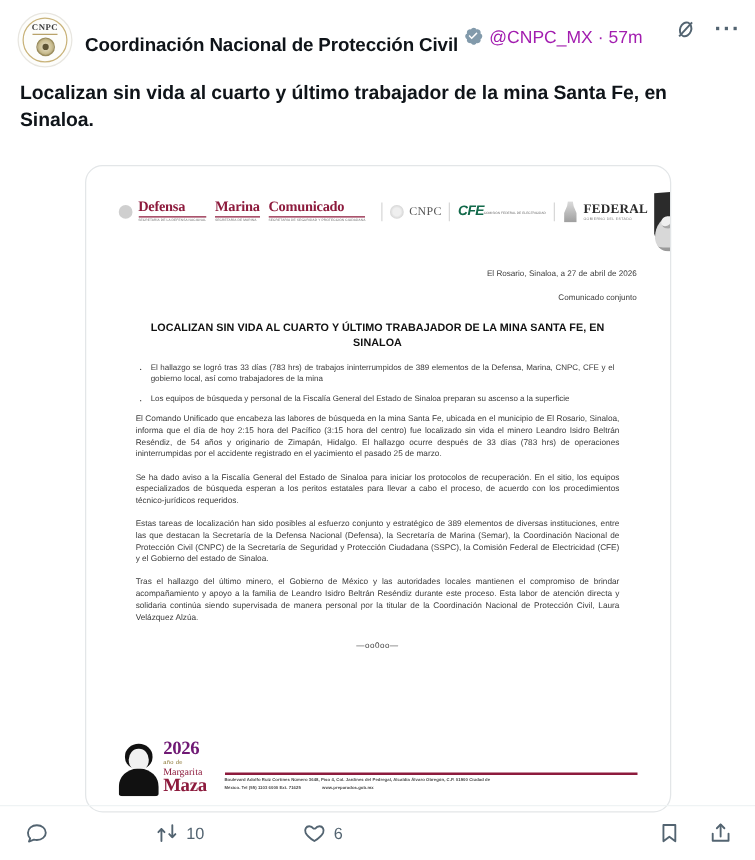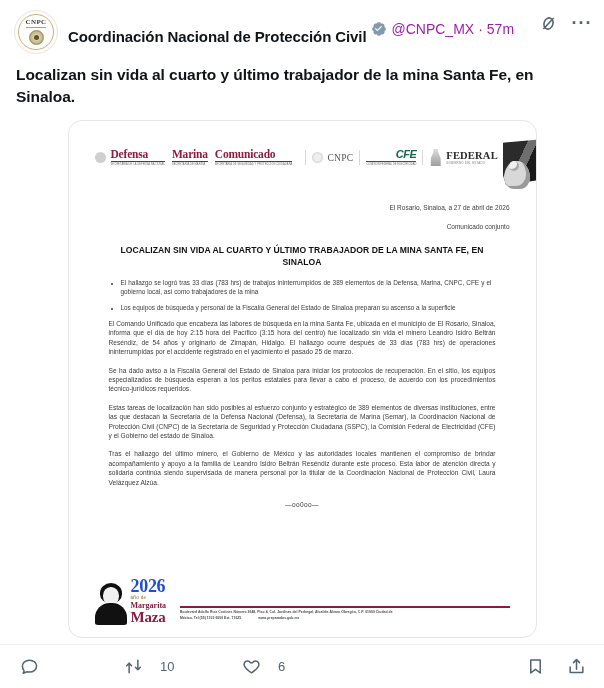--- a/index.html
+++ b/index.html
@@ -162,21 +162,21 @@
   }
 
   
   .media-wrap {
     padding: 12px 14px 0 14px;
   }
   .doc-card {
     position: relative;
     width: 469px;
     height: 518px;
-    margin: 0 auto;
+    margin: 12px auto;
     border: 1px solid #e3e6e8;
     border-radius: 14px;
     background: #fff;
     box-sizing: border-box;
     overflow: hidden;
   }
   .doc-inner {
     position: absolute;
     inset: 0;
     padding: 16px 26px 10px 26px;
@@ -247,21 +247,21 @@
     background: radial-gradient(circle, #efefef 40%, #bdbdbd 100%);
     margin-right: 4px;
   }
   .cnpc-mini .txt {
     font-family: "Liberation Serif", serif;
     font-size: 9.5px;
     color: #555;
     letter-spacing: .3px;
   }
   .cfe-logo {
-    display: flex; flex-direction: column; align-items: flex-end;
+    display: flex; align-items: center;
   }
   .cfe-logo .cfe-word {
     font-family: "Liberation Sans", sans-serif;
     font-weight: 700;
     font-style: italic;
     font-size: 11px;
     color: #12694a;
     letter-spacing: -0.5px;
     line-height: 11px;
   }
@@ -386,26 +386,26 @@
     background: #f1f1f1; border-radius: 48%;
   }
   .maza-portrait .body {
     position: absolute; left: 0px; bottom: 0; width: 32px; height: 22px;
     background: #111;
     border-radius: 46% 46% 10% 10% / 66% 66% 10% 10%;
   }
   .maza-text { margin-left: 4px; line-height: 1; }
   .maza-year {
     font-family: "Liberation Serif", serif;
-    font-weight: 700; font-size: 18px; color: #1d4ed8; letter-spacing: -.3px;
+    font-weight: 700; font-size: 15px; color: #701a75; letter-spacing: -.3px;
   }
   .maza-of { font-size: 4.6px; color: #8a7431; letter-spacing: .3px; margin: 1px 0 1px 0;}
   .maza-name {
     font-family: "Liberation Serif", serif;
-    font-weight: 700; font-size: 8px; color: #8d1b3d; line-height: 8px;
+    font-weight: 400; font-size: 8px; color: #8d1b3d; line-height: 8px;
   }
   .maza-last {
     font-family: "Liberation Serif", serif;
     font-weight: 700; font-size: 15px; color: #8d1b3d; line-height: 15px; letter-spacing: -.2px;
   }
   .addr-block { flex: 1 1 auto; margin-left: 14px; padding-bottom: 4px; }
   .addr-rule { height: 2.5px; background: #8d1b3d; width: 100%; margin-bottom: 2px; }
   .addr-text {
     font-size: 3.4px;
     font-weight: 700;
@@ -426,21 +426,21 @@
     align-items: center;
     padding: 0 18px 0 20px;
     box-sizing: border-box;
   }
   .action {
     display: flex;
     align-items: center;
     color: #536471;
     font-size: 13px;
     cursor: pointer;
-    gap: 17px;
+    gap: 6px;
   }
   .action svg { display: block; }
   .spacer { flex: 1 1 auto; }
   .a-reply { width: 104px; }
   .a-rt { width: 118px; }
   .a-like { width: 128px; }
   .a-views { width: 120px; }
   .a-bookmark { margin-right: 22px; }
 </style>
 </head>

